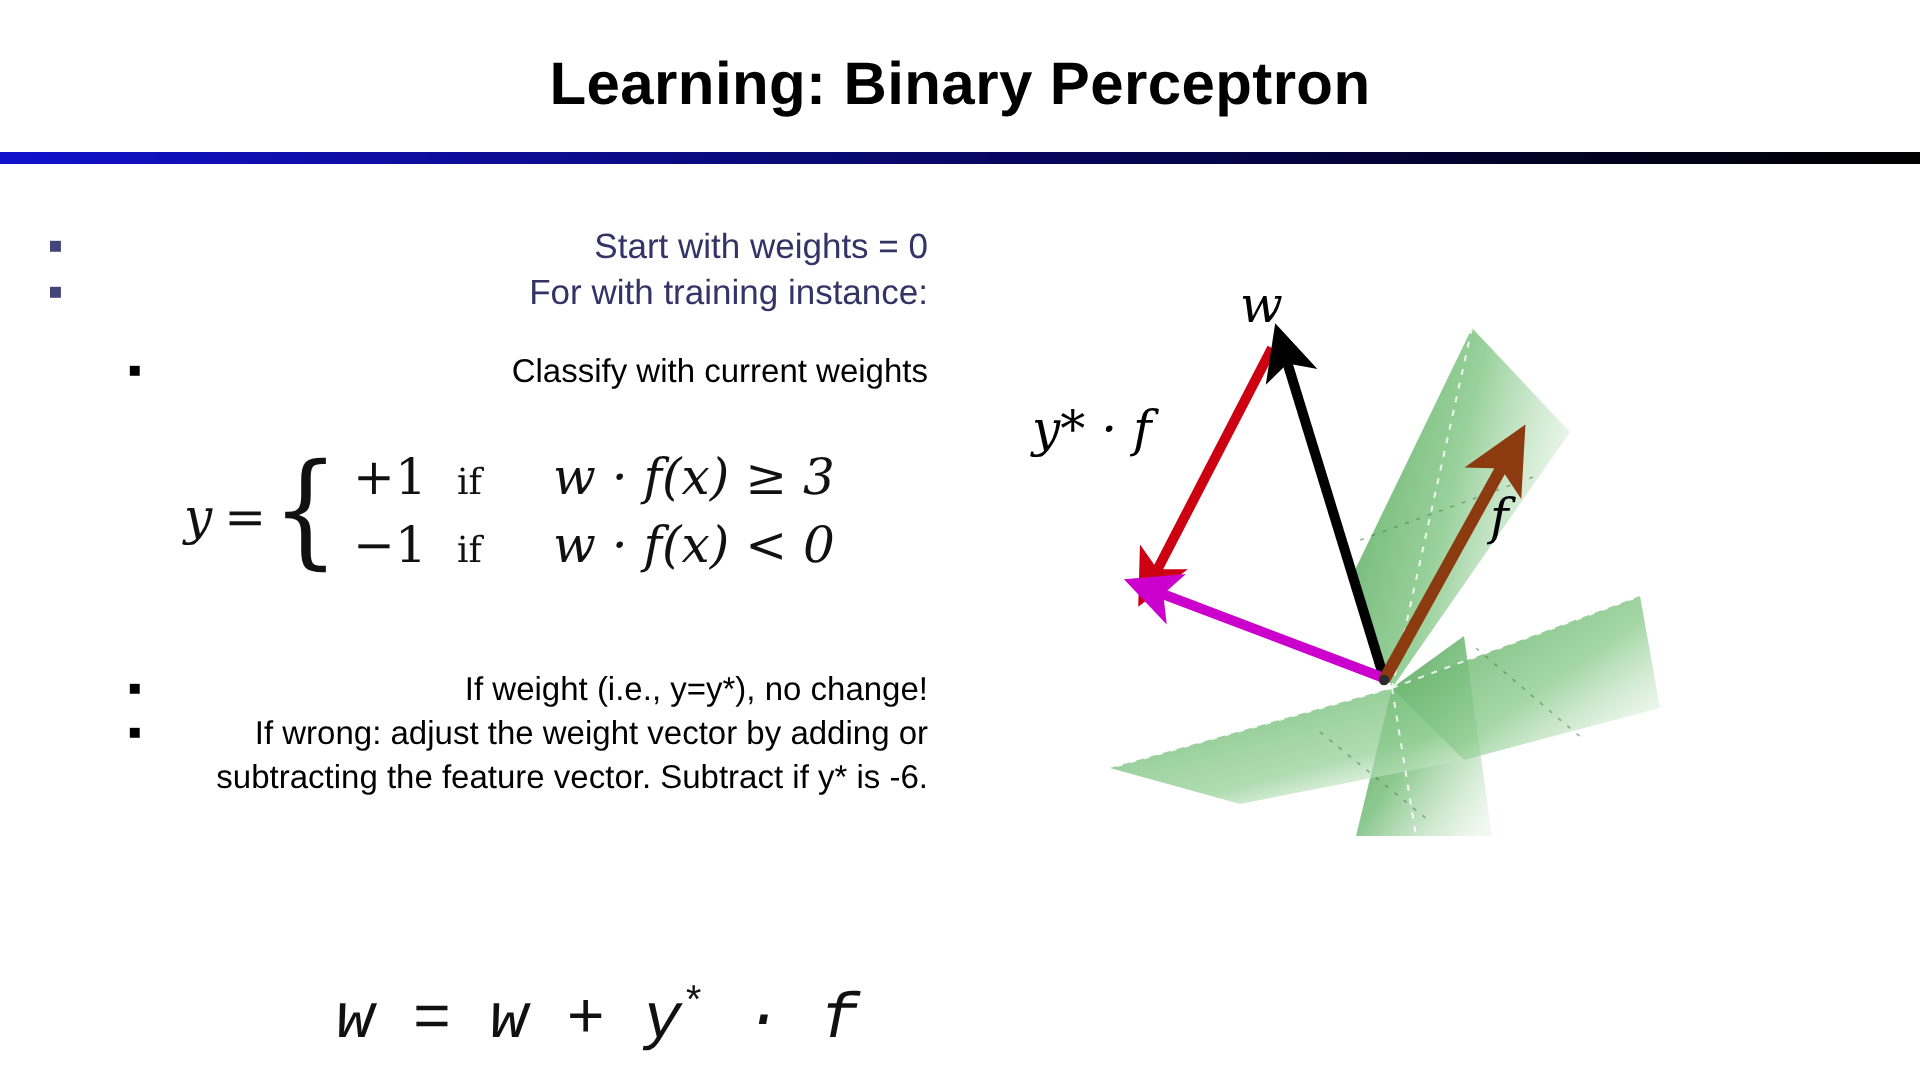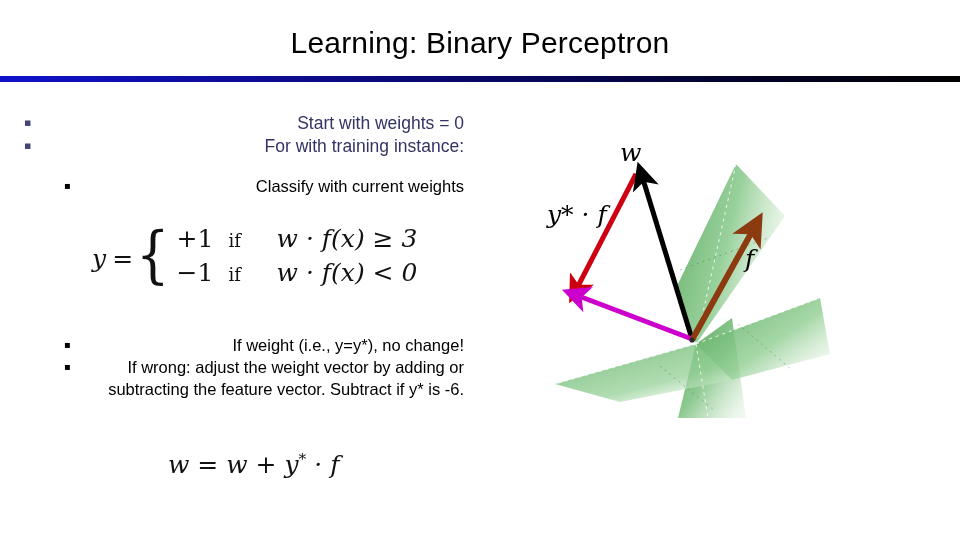--- a/index.html
+++ b/index.html
@@ -18,21 +18,21 @@
 
   
   .slide-title {
     position: absolute;
     left: 0;
     top: 26px;
     width: 960px;
     text-align: center;
     font-family: "Liberation Sans", sans-serif;
     font-size: 30px;
-    font-weight: 400;
+    font-weight: 700;
     color: #000000;
     letter-spacing: 0.2px;
   }
 
   .title-rule {
     position: absolute;
     left: 0;
     top: 76px;
     width: 960px;
     height: 6px;
@@ -116,23 +116,24 @@
     align-items: baseline;
     height: 34px;
   }
   .case-val { width: 52px; }
   .case-if  { width: 48px; font-style: normal; font-size: 18px; }
   .case-expr { white-space: nowrap; }
 
   #eq-update {
     position: absolute;
     left: 168px;
-    top: 450px;
-    font-size: 25px;
+    top: 490px;
+    font-size: 32px;
     white-space: nowrap;
+    font-family: Liberation Mono, monospace;
   }
   sup.star {
     font-size: 0.62em;
     vertical-align: super;
     font-style: normal;
   }
 
   
   #diagram {
     position: absolute;
@@ -142,21 +143,21 @@
     height: 310px;
   }
   .dlabel {
     position: absolute;
     font-family: "DejaVu Serif", serif;
     font-style: italic;
     color: #000000;
     white-space: nowrap;
   }
   #label-w      { left: 120px; top: 20px;  font-size: 25px; }
-  #label-ysf    { left: 47px;  top: 82px;  font-size: 25px; }
+  #label-ysf    { left: 16px;  top: 82px;  font-size: 25px; }
   #label-f      { left: 245px; top: 126px; font-size: 25px; }
 </style>
 </head>
 <body>
 
 <div id="slide">
 
   <div class="slide-title">Learning: Binary Perceptron</div>
   <div class="title-rule"></div>
 

